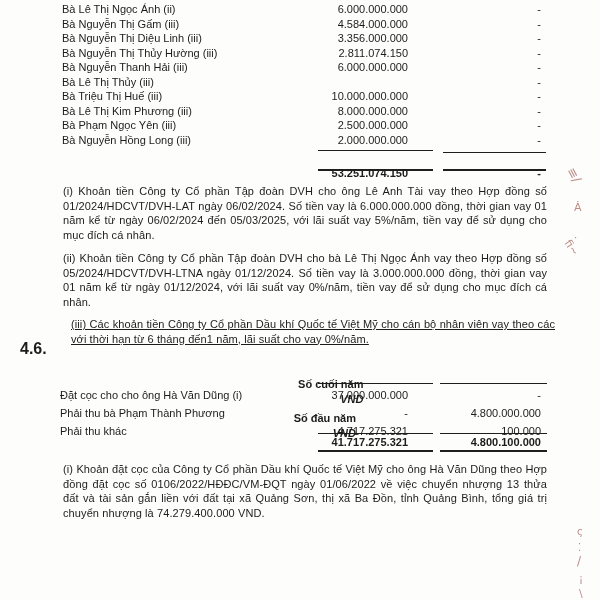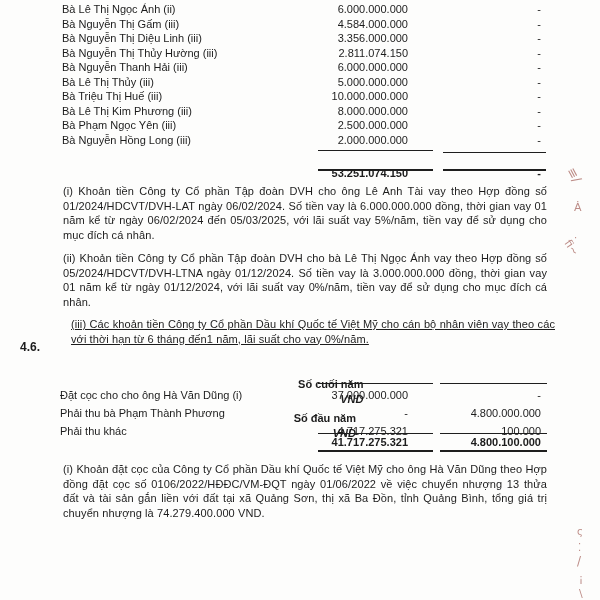--- a/index.html
+++ b/index.html
@@ -21,21 +21,21 @@
   .loans{position:absolute;left:62px;top:2px;width:485px;font-size:11px;}
   .loans .trow{height:14.5px;}
   .loans-total{position:absolute;left:62px;top:167px;width:485px;font-size:11px;font-weight:bold;}
   
   .para{
     position:absolute;left:63px;width:484px;
     font-size:11px;line-height:14.6px;text-align:justify;
     letter-spacing:.1px;
   }
   
-  .sec-head{position:absolute;top:340px;font-size:12px;font-weight:bold;}
+  .sec-head{position:absolute;top:340px;font-size:16px;font-weight:bold;}
   
   .recv-head{position:absolute;left:60px;width:487px;font-size:11px;font-weight:bold;flex-direction:column;}
   .recv{position:absolute;left:60px;top:386px;width:487px;font-size:11px;}
   .recv .trow{height:18.2px;}
   .recv-total{position:absolute;left:60px;top:436px;width:487px;font-size:11px;font-weight:bold;}
   
   .mark{
     position:absolute;color:rgba(148,70,62,.62);
     font-size:10px;line-height:10px;
     font-family:"DejaVu Sans",sans-serif;
@@ -67,21 +67,20 @@
       <span class="c1">2.811.074.150</span>
       <span class="c2">-</span>
     </div>
     <div class="trow">
       <span class="lbl">Bà Nguyễn Thanh Hải (iii)</span>
       <span class="c1">6.000.000.000</span>
       <span class="c2">-</span>
     </div>
     <div class="trow">
       <span class="lbl">Bà Lê Thị Thủy (iii)</span>
-      <span class="c1">5.000.000.000</span>
       <span class="c2">-</span>
     </div>
     <div class="trow">
       <span class="lbl">Bà Triệu Thị Huế (iii)</span>
       <span class="c1">10.000.000.000</span>
       <span class="c2">-</span>
     </div>
     <div class="trow">
       <span class="lbl">Bà Lê Thị Kim Phương (iii)</span>
       <span class="c1">8.000.000.000</span>

